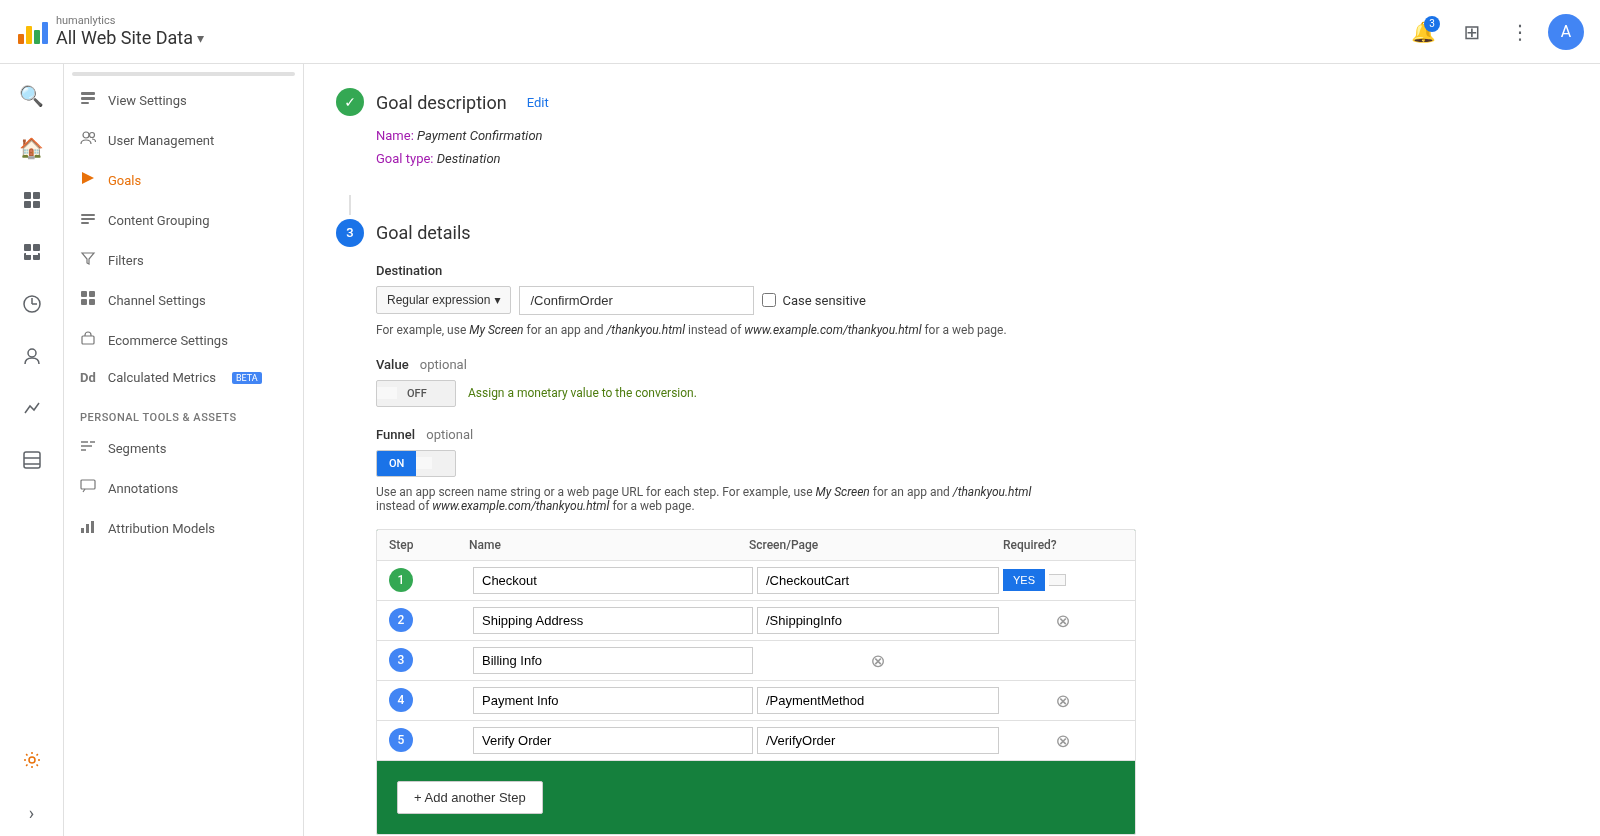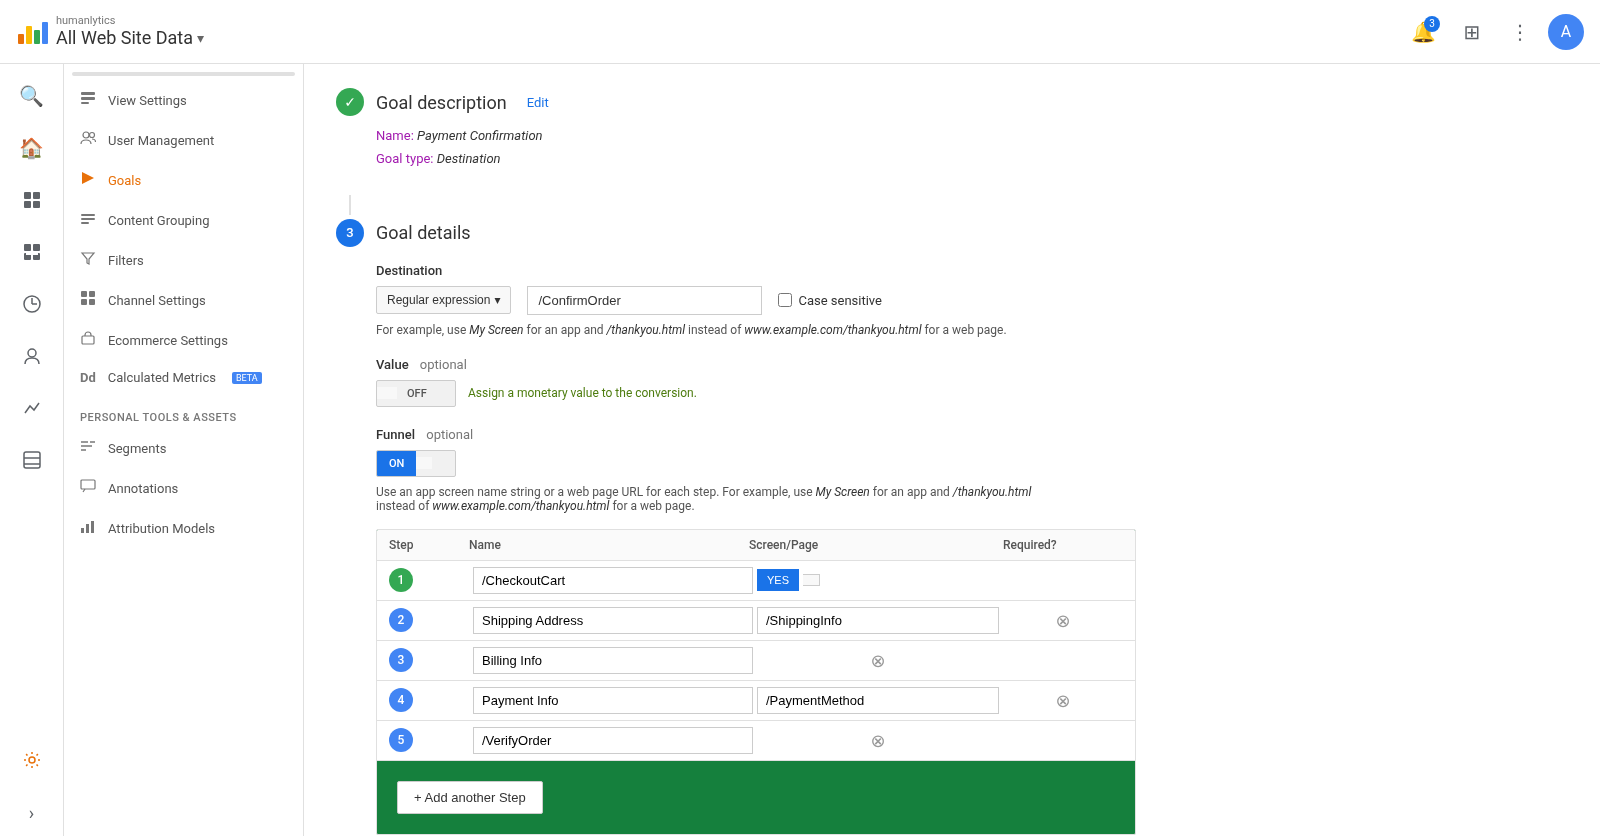--- a/index.html
+++ b/index.html
@@ -247,21 +247,21 @@
     }
     .field-group {
       margin-left: 40px;
       margin-bottom: 20px;
     }
 
     
     .destination-row {
       display: flex;
       align-items: center;
-      gap: 16px;
+      gap: 8px;
       margin-bottom: 8px;
     }
     .dropdown-btn {
       border: 1px solid #ccc;
       background: #f8f8f8;
       padding: 6px 10px;
       font-size: 12px;
       cursor: pointer;
       display: flex;
       align-items: center;
@@ -753,20 +753,21 @@
             <span>Step</span>
             <span>Name</span>
             <span>Screen/Page</span>
             <span>Required?</span>
           </div>
 
           <div class="funnel-row">
             <div style="display:flex;align-items:center;">
               <div class="step-num-circle step-green">1</div>
             </div>
+            <input type="text" class="funnel-name-input" value="Checkout" style="">
             <input type="text" class="funnel-page-input" value="/CheckoutCart" style="">
             <div class="required-toggle">
               <button class="yes-btn">YES</button>
               <div class="no-side"></div>
             </div>
           </div>
 
           <div class="funnel-row">
             <div style="display:flex;align-items:center;">
               <div class="step-num-circle step-blue">2</div>
@@ -790,20 +791,21 @@
             </div>
             <input type="text" class="funnel-name-input" value="Payment Info" style="">
             <input type="text" class="funnel-page-input" value="/PaymentMethod" style="">
             <div class="remove-btn">⊗</div>
           </div>
 
           <div class="funnel-row">
             <div style="display:flex;align-items:center;">
               <div class="step-num-circle step-blue">5</div>
             </div>
+            <input type="text" class="funnel-name-input" value="Verify Order" style="">
             <input type="text" class="funnel-page-input" value="/VerifyOrder" style="">
             <div class="remove-btn">⊗</div>
           </div>
 
           <div style="padding:8px;">
             <button class="add-step-btn">+ Add another Step</button>
           </div>
         </div>
       </div>
     </div>

